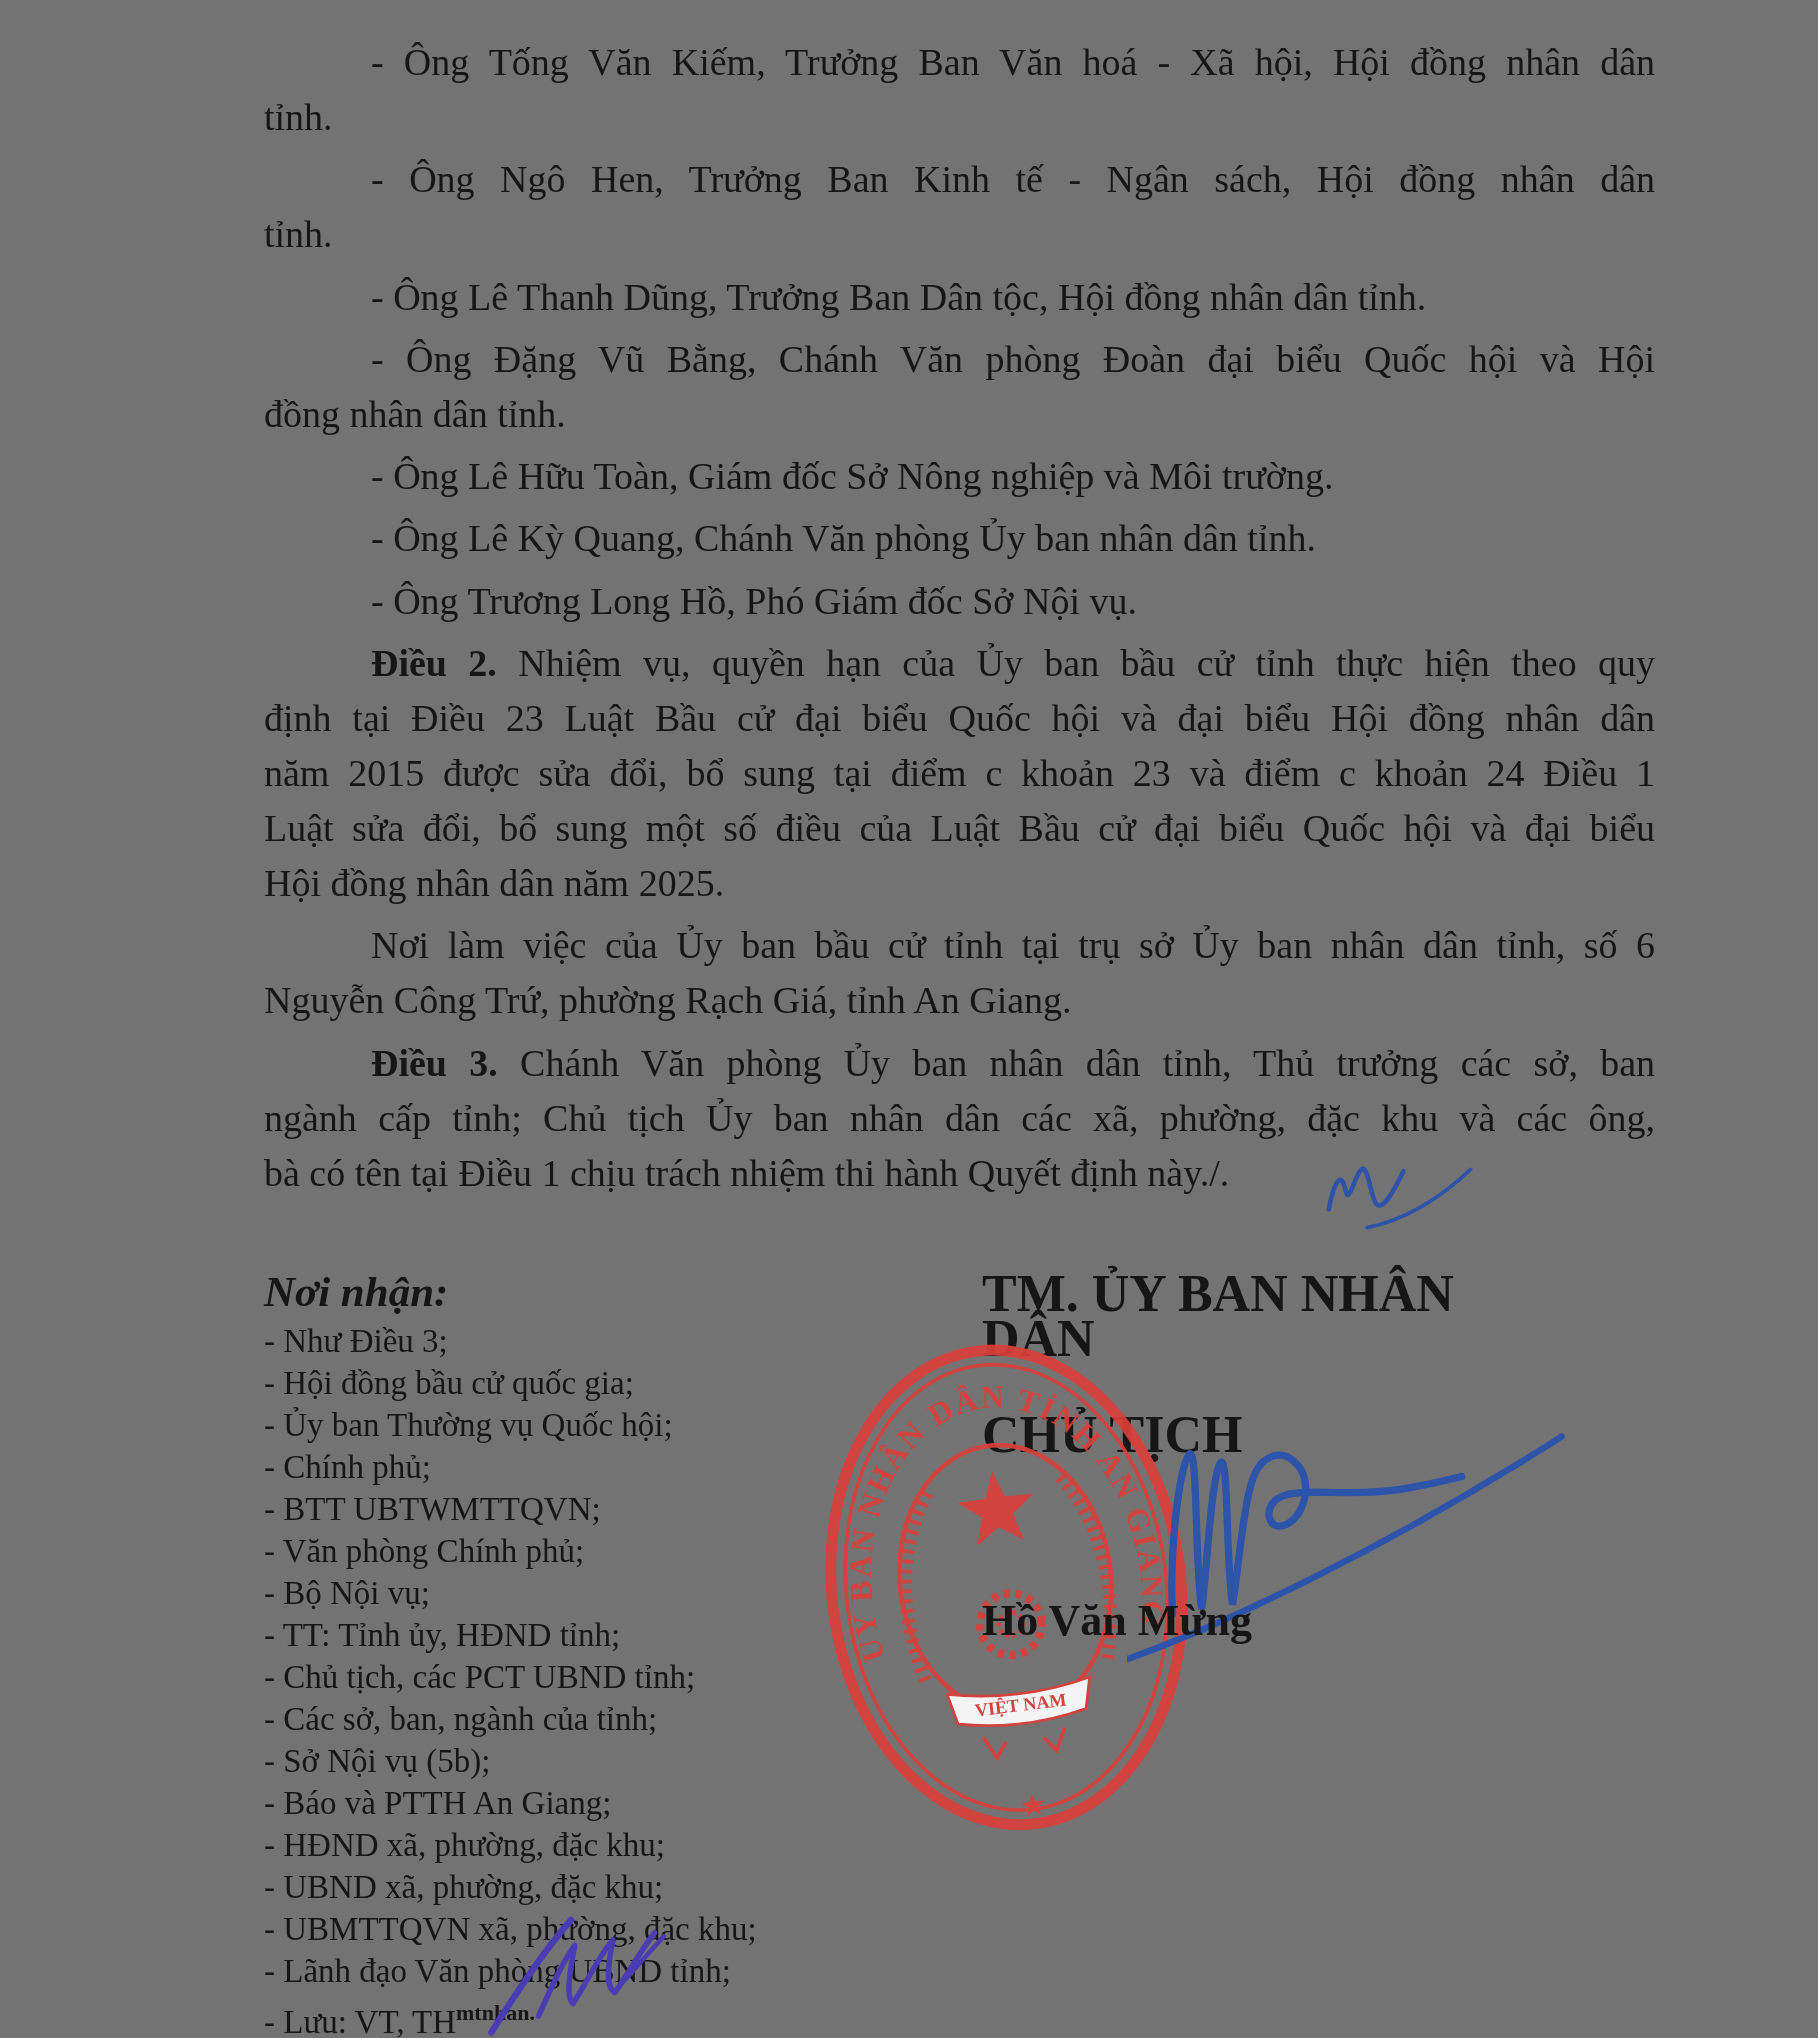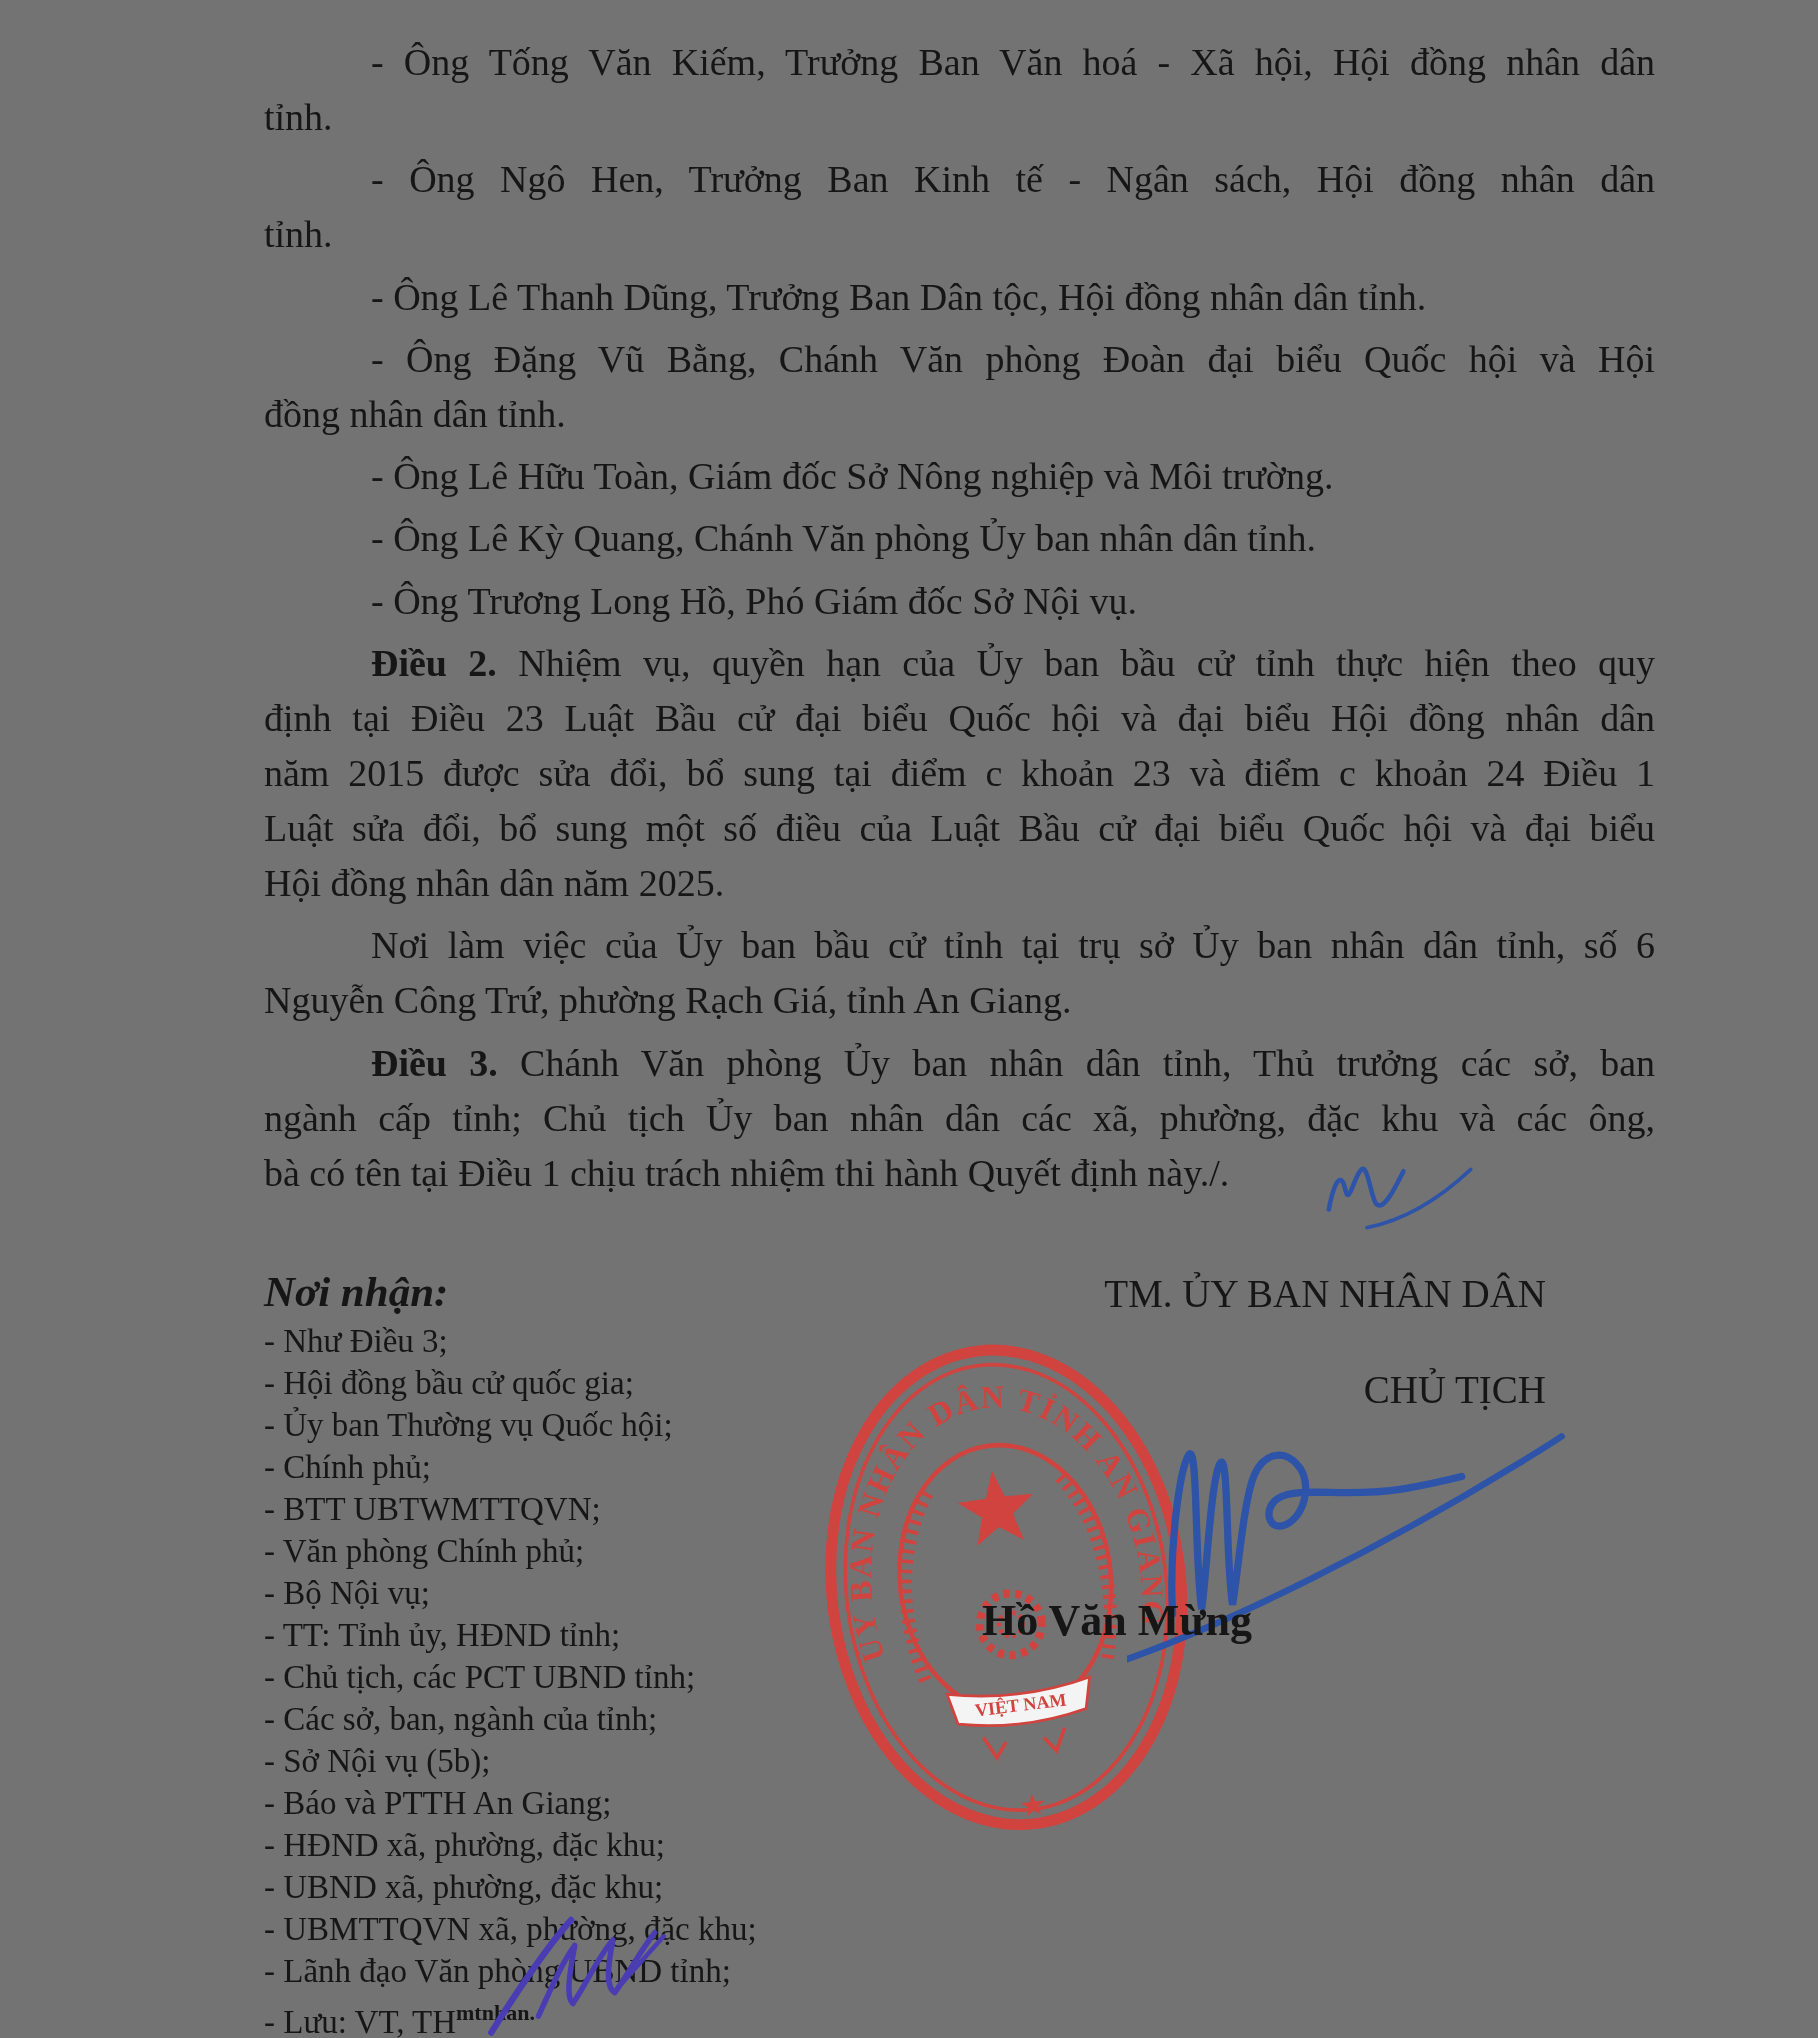--- a/index.html
+++ b/index.html
@@ -25,21 +25,21 @@
   #recipients{
     position:absolute;left:264px;top:1269px;width:582px;
     font-size:33px;
   }
   .fhead{font-weight:bold;font-style:italic;font-size:43px;height:51px;line-height:45px;font-family:Liberation Serif, serif;}
   .fln{height:42px;line-height:42px;white-space:nowrap;}
   .sup{font-weight:bold;font-size:22px;vertical-align:12.7px;}
   
   #sig-head{
     position:absolute;left:982px;top:1271px;width:564px;
-    text-align:right;font-weight:normal;font-size:39px;line-height:45px;
+    text-align:left;font-weight:bold;font-size:52px;line-height:45px;
   }
   #sig-head .l2{margin-top:51px;}
   #sig-name{
     position:absolute;left:982px;top:1595px;width:564px;
     text-align:left;font-weight:bold;font-size:44px;
   }
   .abs{position:absolute;}
   svg{display:block;}
 </style>
 </head>

